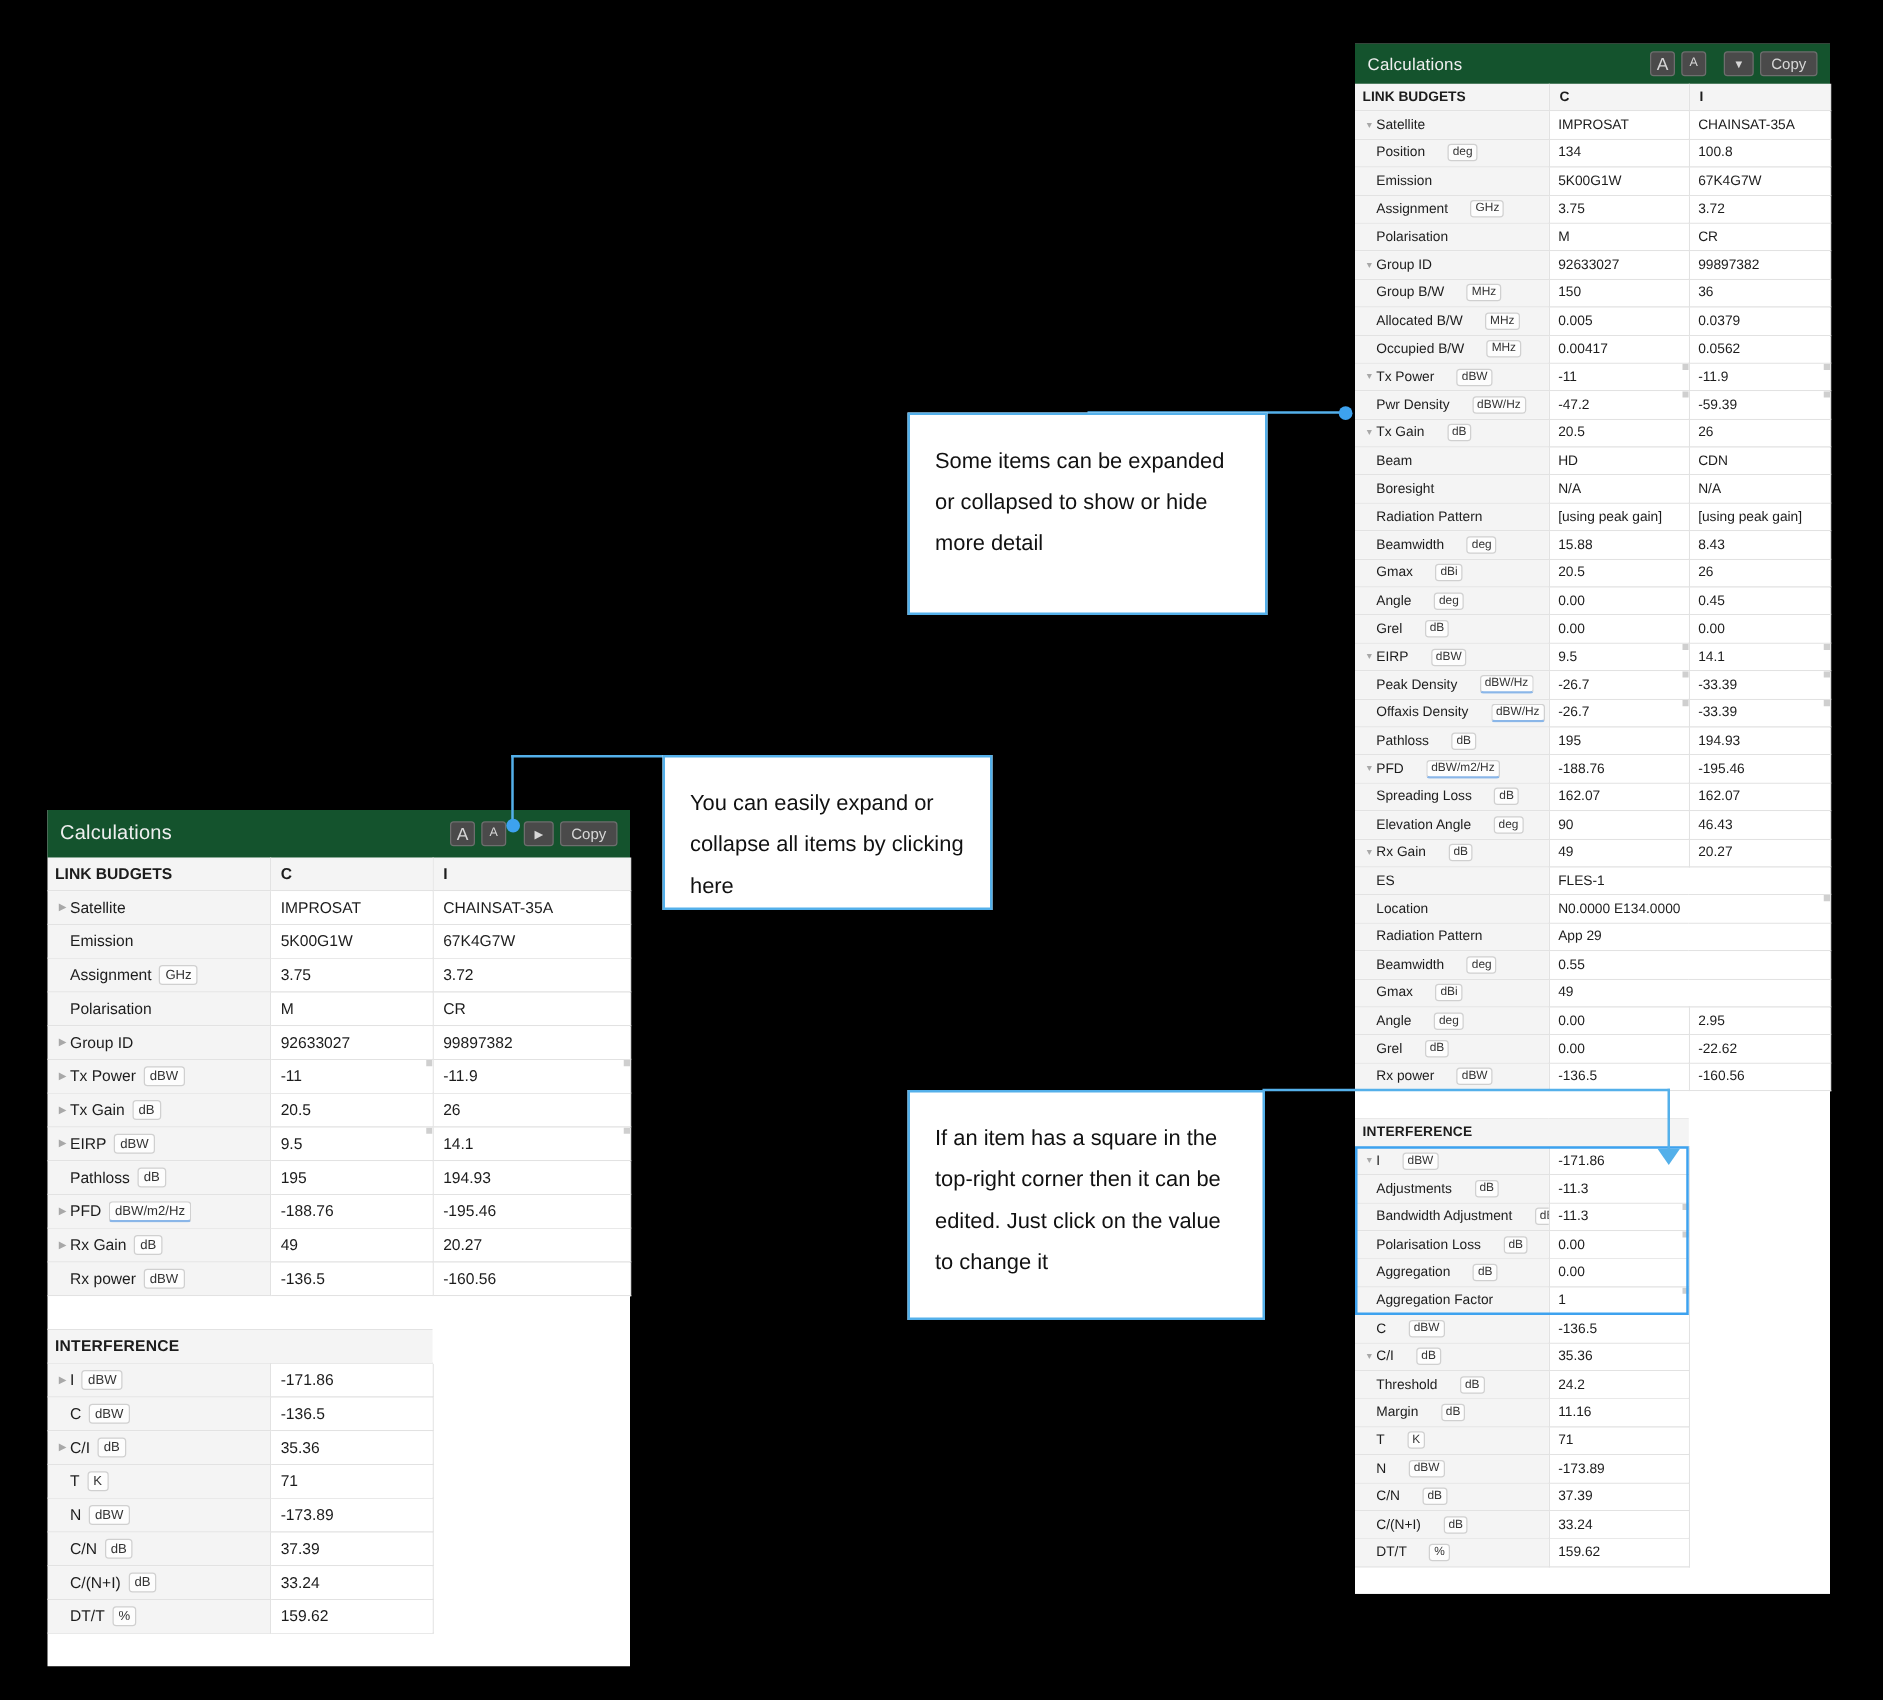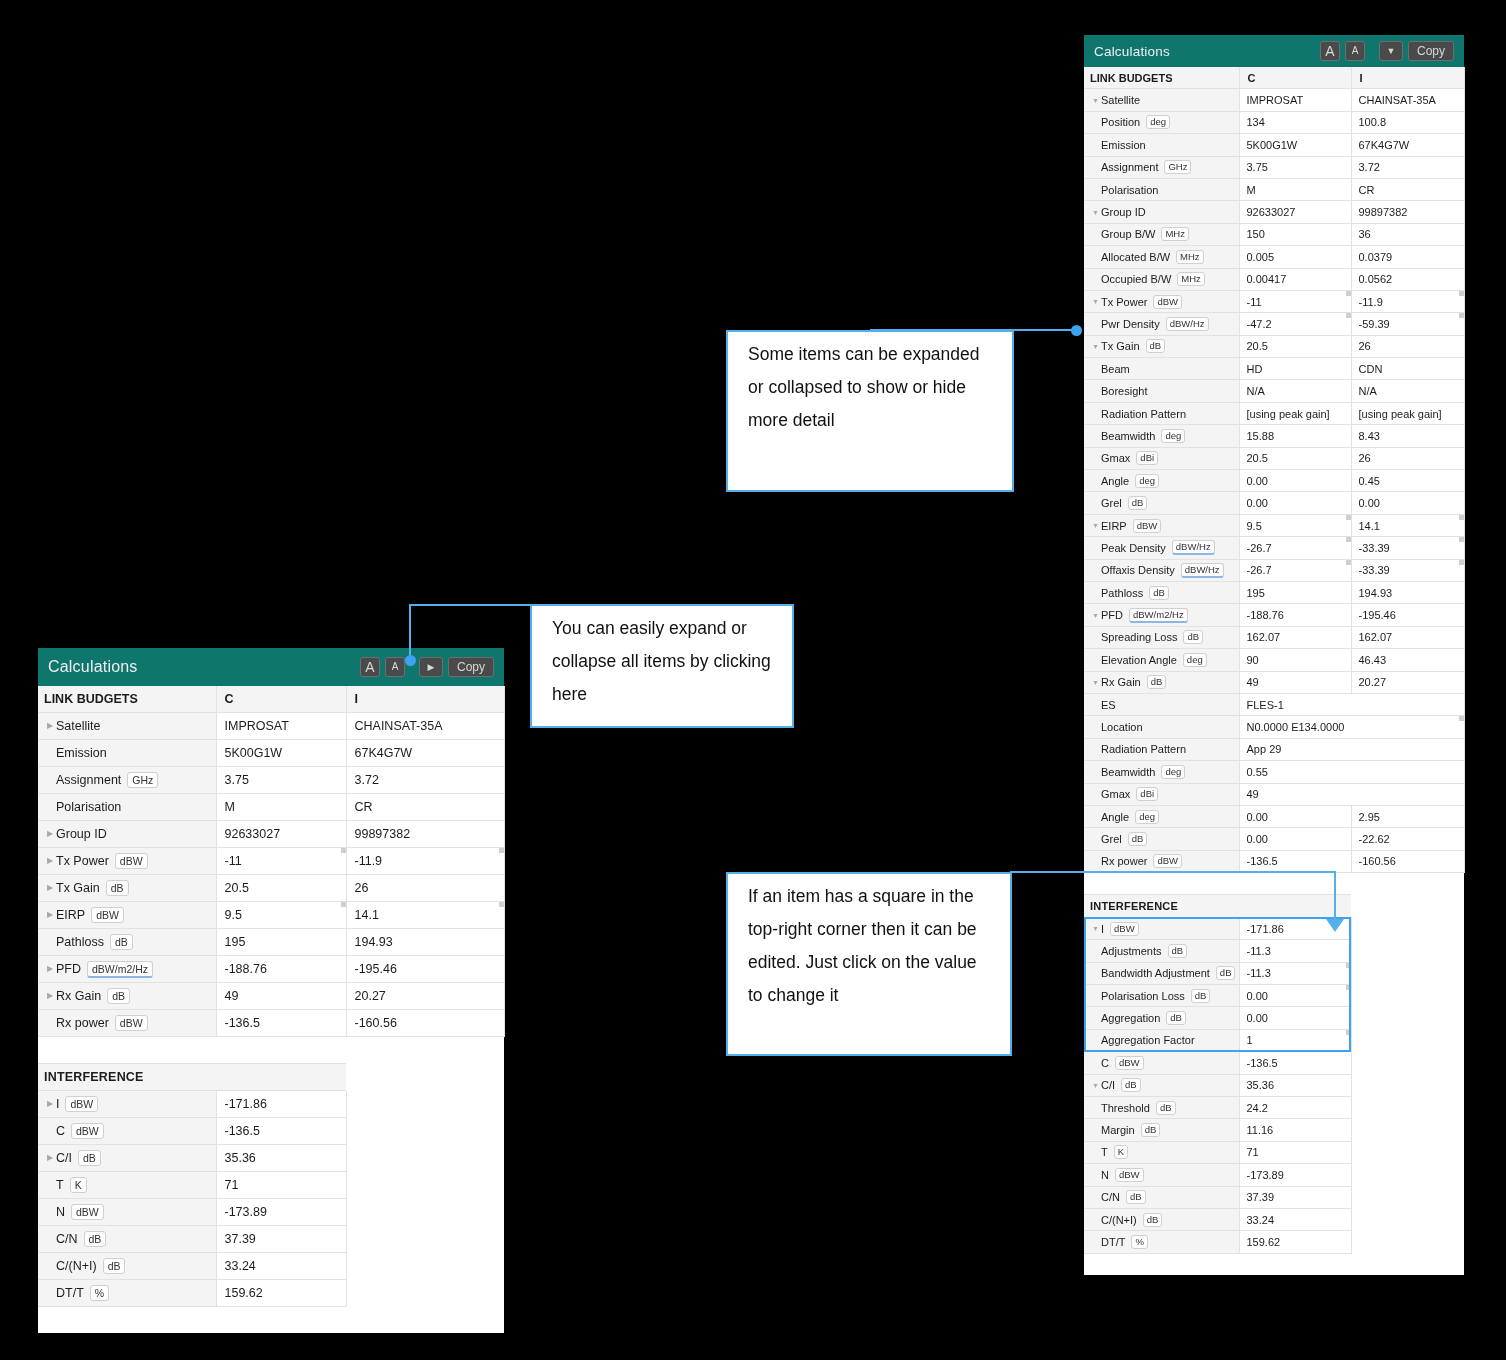--- a/index.html
+++ b/index.html
@@ -5,21 +5,21 @@
   html,body{margin:0;padding:0;}
   body{
     width:1506px;height:1360px;background:#000;
     font-family:"Liberation Sans",sans-serif;
     position:relative;overflow:hidden;
   }
 
   
   .panel{position:absolute;background:#fff;box-shadow:0 0 0 1px rgba(0,0,0,.25);}
   .panel-header{
-    background:#0f766e;color:#f0f0f0;
+    background:#14532d;color:#f0f0f0;
     display:flex;align-items:center;justify-content:space-between;
     padding:0 10px;box-sizing:border-box;gap:12px;
   }
   .panel-title{font-size:16px;letter-spacing:.2px;color:#efefef;}
   .hdr-btns{display:flex;align-items:center;gap:5px;}
   .hbtn{
     border:1px solid #6e6e6e;border-radius:3px;background:#4a4a4a;
     color:#d7d7d7;display:flex;align-items:center;justify-content:center;
     box-sizing:border-box;line-height:1;
   }
@@ -76,34 +76,34 @@
   #panel-left table.calc td{height:26px;padding-top:0;padding-bottom:0;}
   #panel-left .lbl-cell{padding-left:6px;}
   #panel-left .gap-row td{height:12px;border-bottom:none;background:#fff;}
 
   
   #panel-right{left:1084px;top:35px;width:380px;}
   #panel-right .panel-header{height:32px;}
   #panel-right .panel-title{font-size:13.5px;}
   #panel-right table.calc td{height:21.4px;padding-top:0;padding-bottom:0;font-size:11px;}
   #panel-right .lbl-cell{padding-left:6px;}
-  #panel-right .unit{font-size:9.5px;line-height:12px;padding:0 3px;}
+  #panel-right .unit{font-size:9.5px;line-height:12px;padding:0 3px;margin-left:12px;}
   #panel-right .tri{width:11px;flex:0 0 11px;font-size:7px;}
   #panel-right .val-cell{padding-left:7px;}
   #panel-right .gap-row td{height:10px;border-bottom:none;background:#fff;}
   #panel-right .sec-head td,#panel-right .col-head td{font-size:11px;}
   #sel-outline{
     position:absolute;border:2px solid #3da2ef;pointer-events:none;
     box-sizing:border-box;
   }
 
   
   .callout{
     position:absolute;background:#fff;border:2px solid #54b0ea;
-    box-sizing:border-box;padding:6px 20px;
+    box-sizing:border-box;padding:20px 20px;
     font-size:17.5px;line-height:33px;color:#111;
   }
   .cline{position:absolute;background:#54b0ea;}
   .cdot{
     position:absolute;width:11px;height:11px;border-radius:50%;
     background:#3da2ef;
   }
   .carrow{position:absolute;width:0;height:0;
     border-left:9px solid transparent;border-right:9px solid transparent;
     border-top:13px solid #54b0ea;}

